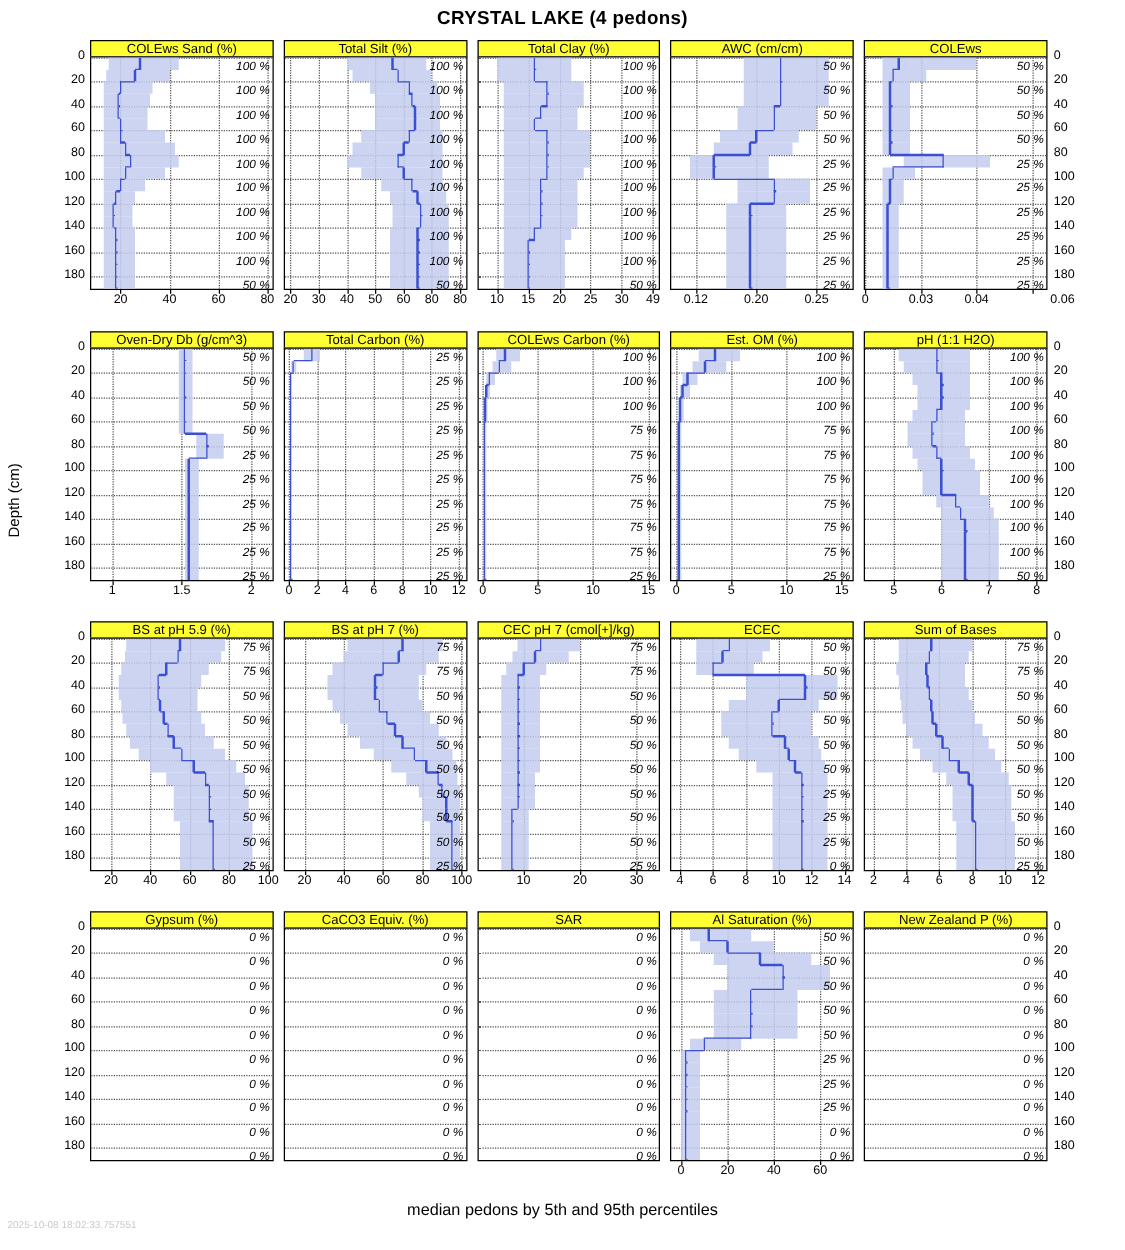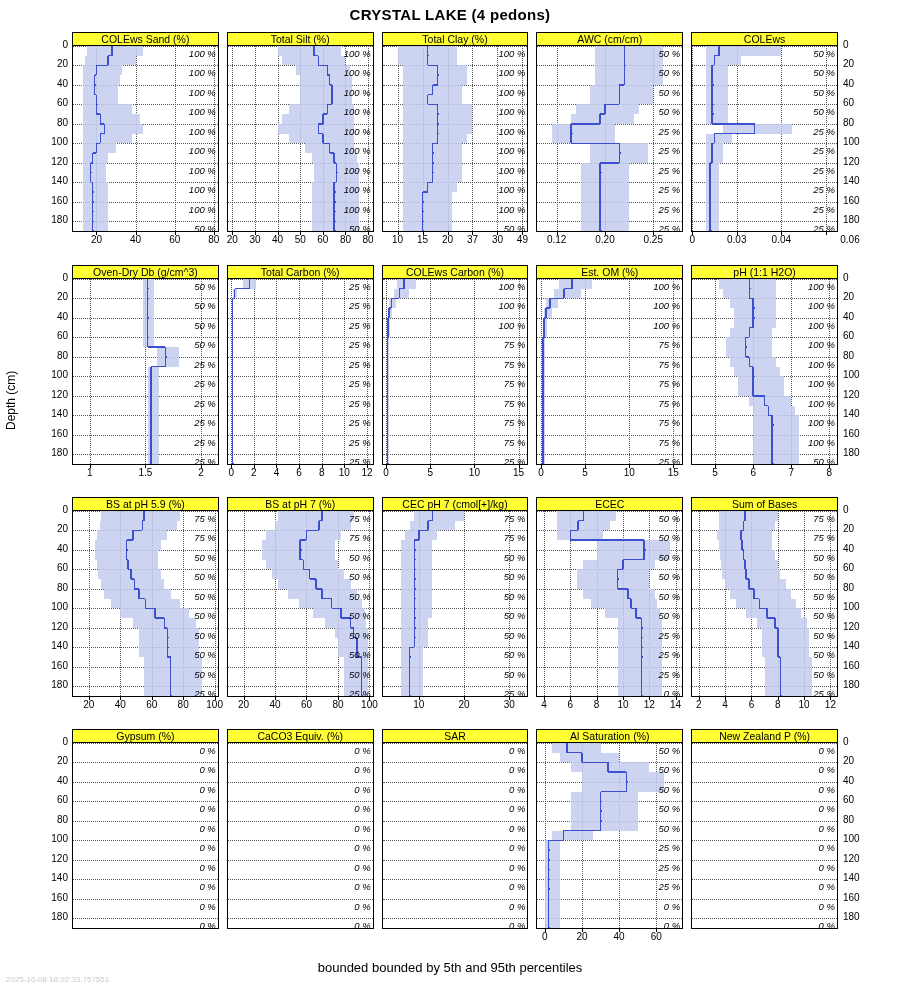--- a/index.html
+++ b/index.html
@@ -55,21 +55,21 @@
   .xtick{
     position:absolute;font-size:10px;text-align:center;white-space:nowrap;
   }
   .tickmark{position:absolute;background:#000;}
 </style>
 </head>
 <body>
 
 <div id="title">CRYSTAL LAKE (4 pedons)</div>
 <div id="ylabel">Depth (cm)</div>
-<div id="footer">bounded bounded by 5th and 95th percentiles</div>
+<div id="footer">median pedons by 5th and 95th percentiles</div>
 <div id="stamp">2025-10-08 18:02:33.757551</div>
 
 <div id="chart-root">
     <div class="panel" style="left: 72px; top: 32px; width: 146.8px; height: 200px;">
       <div class="strip">COLEws Sand (%)</div>
       <div class="plot">
         <div class="vgrid" style="left: 23.4811px;"></div>
         <div class="vgrid" style="left: 62.6162px;"></div>
         <div class="vgrid" style="left: 101.751px;"></div>
         <div class="vgrid" style="left: 140.886px;"></div>
@@ -363,21 +363,21 @@
         <div class="pct" style="top: 157.789px;">100 %</div>
         <div class="pct" style="top: 177.263px;">50 %</div>
       </div>
     </div>
     <div class="xtick" style="left: 377.579px; top: 234px; width: 40px;">10</div>
     <div class="tickmark" style="left: 397.579px; top: 232px; width: 1px; height: 3px;"></div>
     <div class="xtick" style="left: 402.545px; top: 234px; width: 40px;">15</div>
     <div class="tickmark" style="left: 422.545px; top: 232px; width: 1px; height: 3px;"></div>
     <div class="xtick" style="left: 427.51px; top: 234px; width: 40px;">20</div>
     <div class="tickmark" style="left: 447.51px; top: 232px; width: 1px; height: 3px;"></div>
-    <div class="xtick" style="left: 452.476px; top: 234px; width: 40px;">37</div>
+    <div class="xtick" style="left: 452.476px; top: 234px; width: 40px;">25</div>
     <div class="tickmark" style="left: 472.476px; top: 232px; width: 1px; height: 3px;"></div>
     <div class="xtick" style="left: 477.441px; top: 234px; width: 40px;">30</div>
     <div class="tickmark" style="left: 497.441px; top: 232px; width: 1px; height: 3px;"></div>
     <div class="xtick" style="left: 502.407px; top: 234px; width: 40px;">49</div>
     <div class="tickmark" style="left: 522.407px; top: 232px; width: 1px; height: 3px;"></div>
     <div class="panel" style="left: 536.4px; top: 32px; width: 146.8px; height: 200px;">
       <div class="strip">AWC (cm/cm)</div>
       <div class="plot">
         <div class="vgrid" style="left: 19.3067px;"></div>
         <div class="vgrid" style="left: 67.5733px;"></div>

